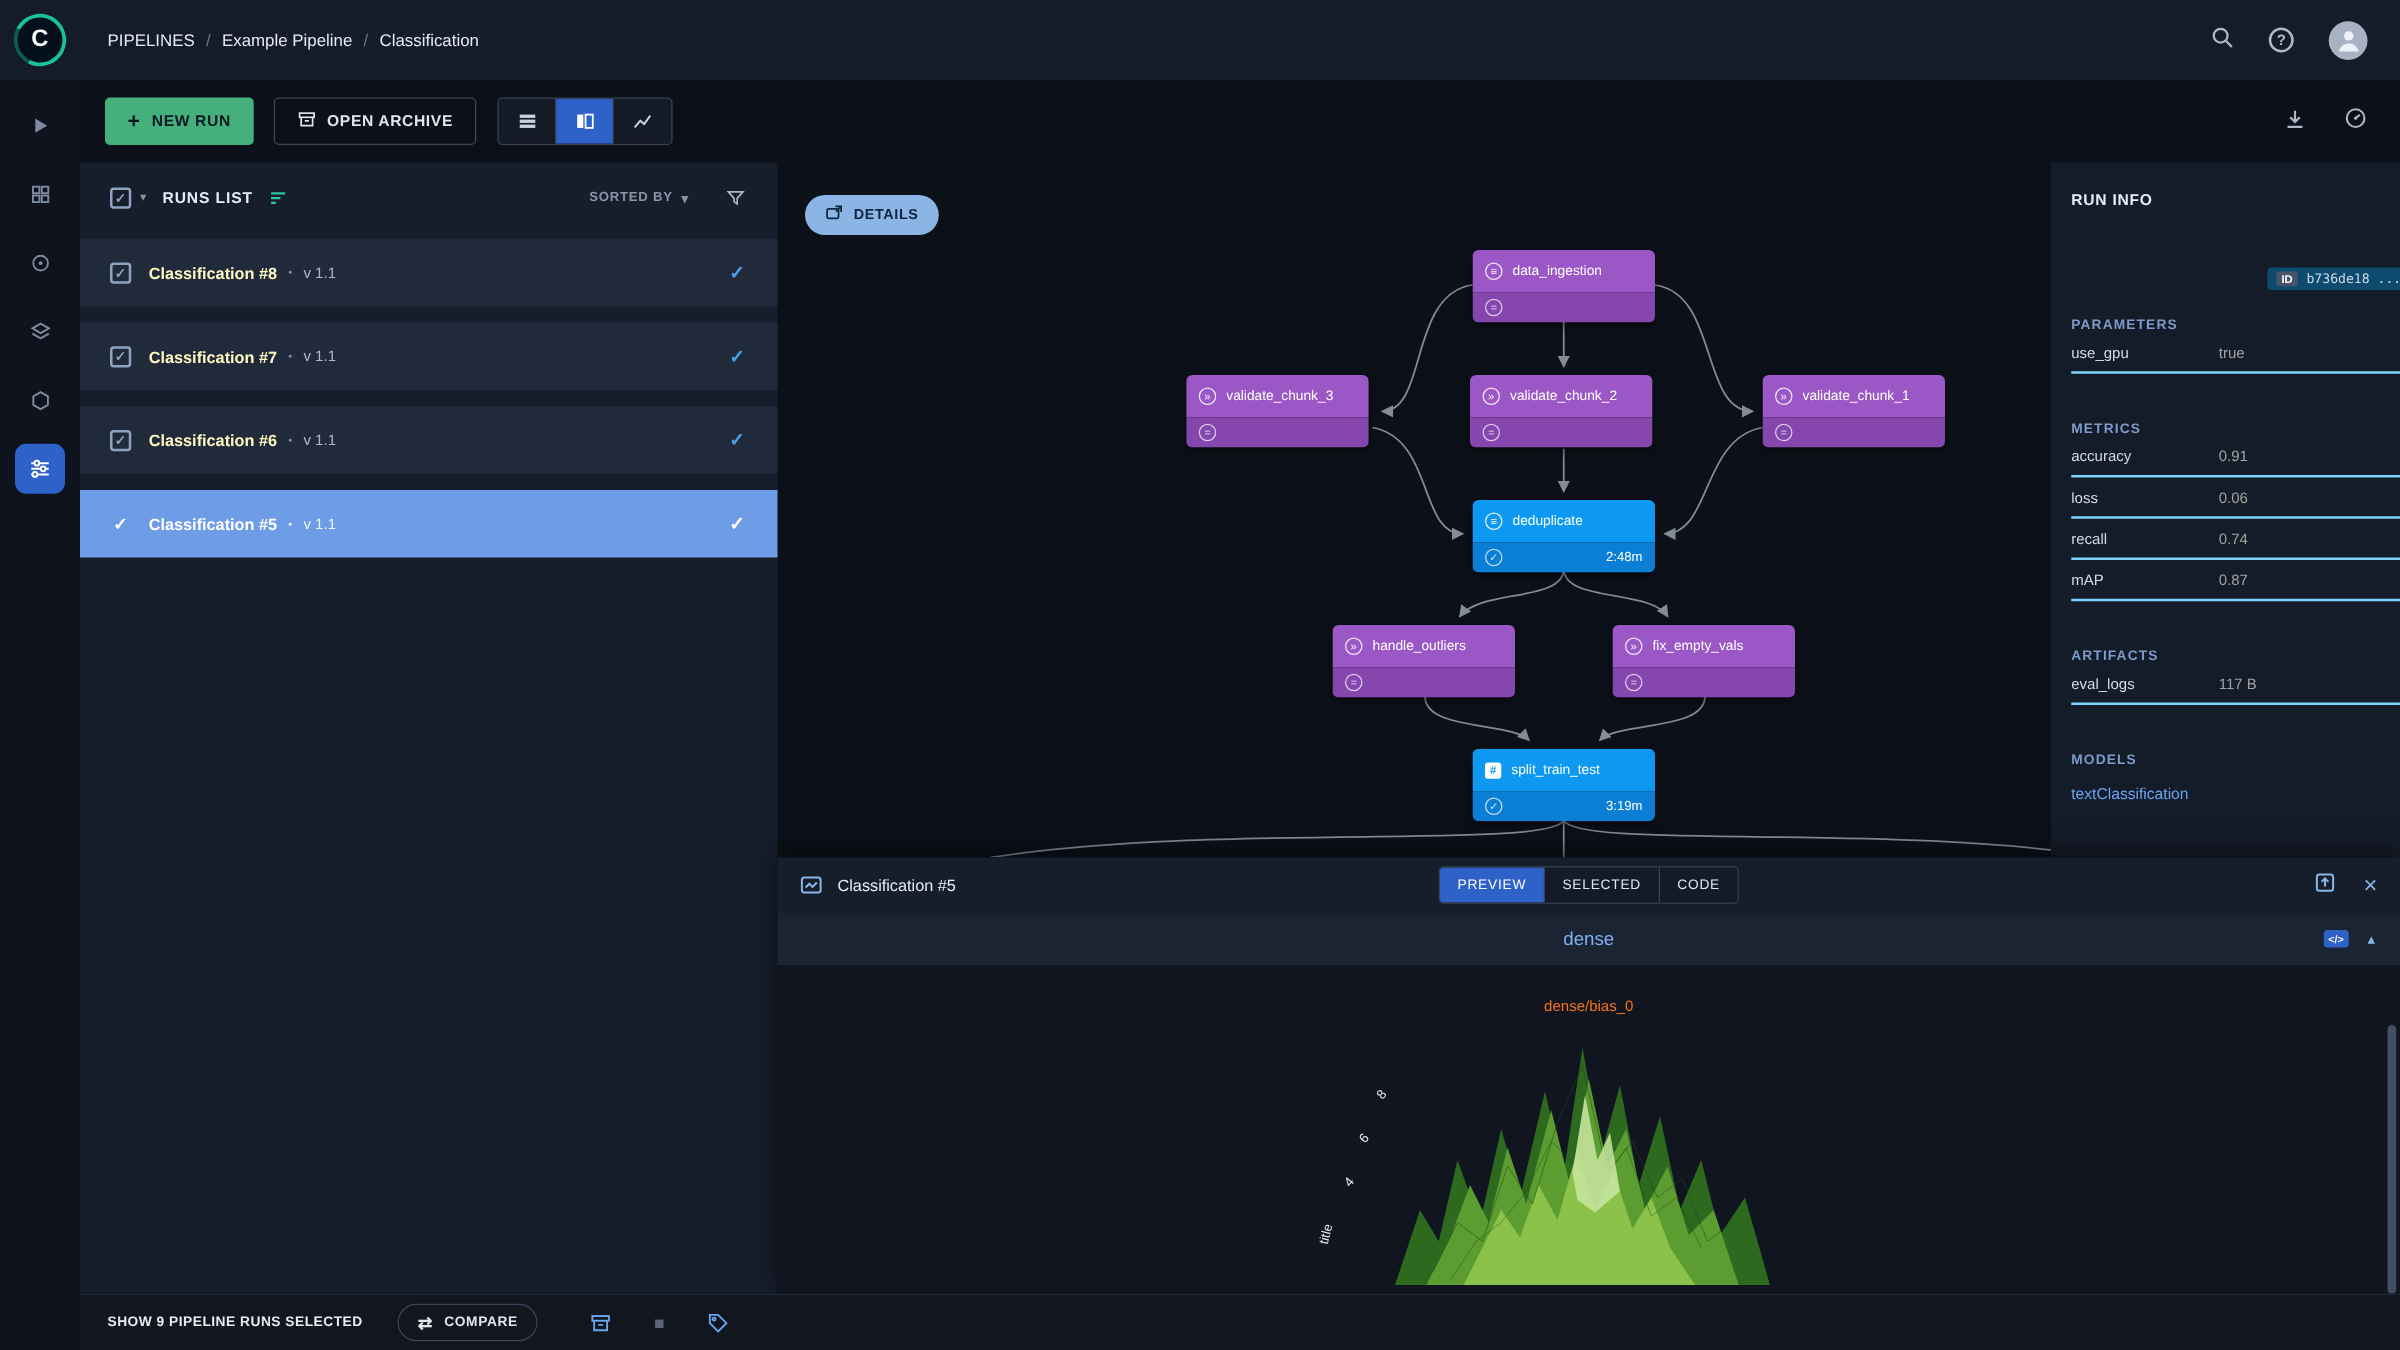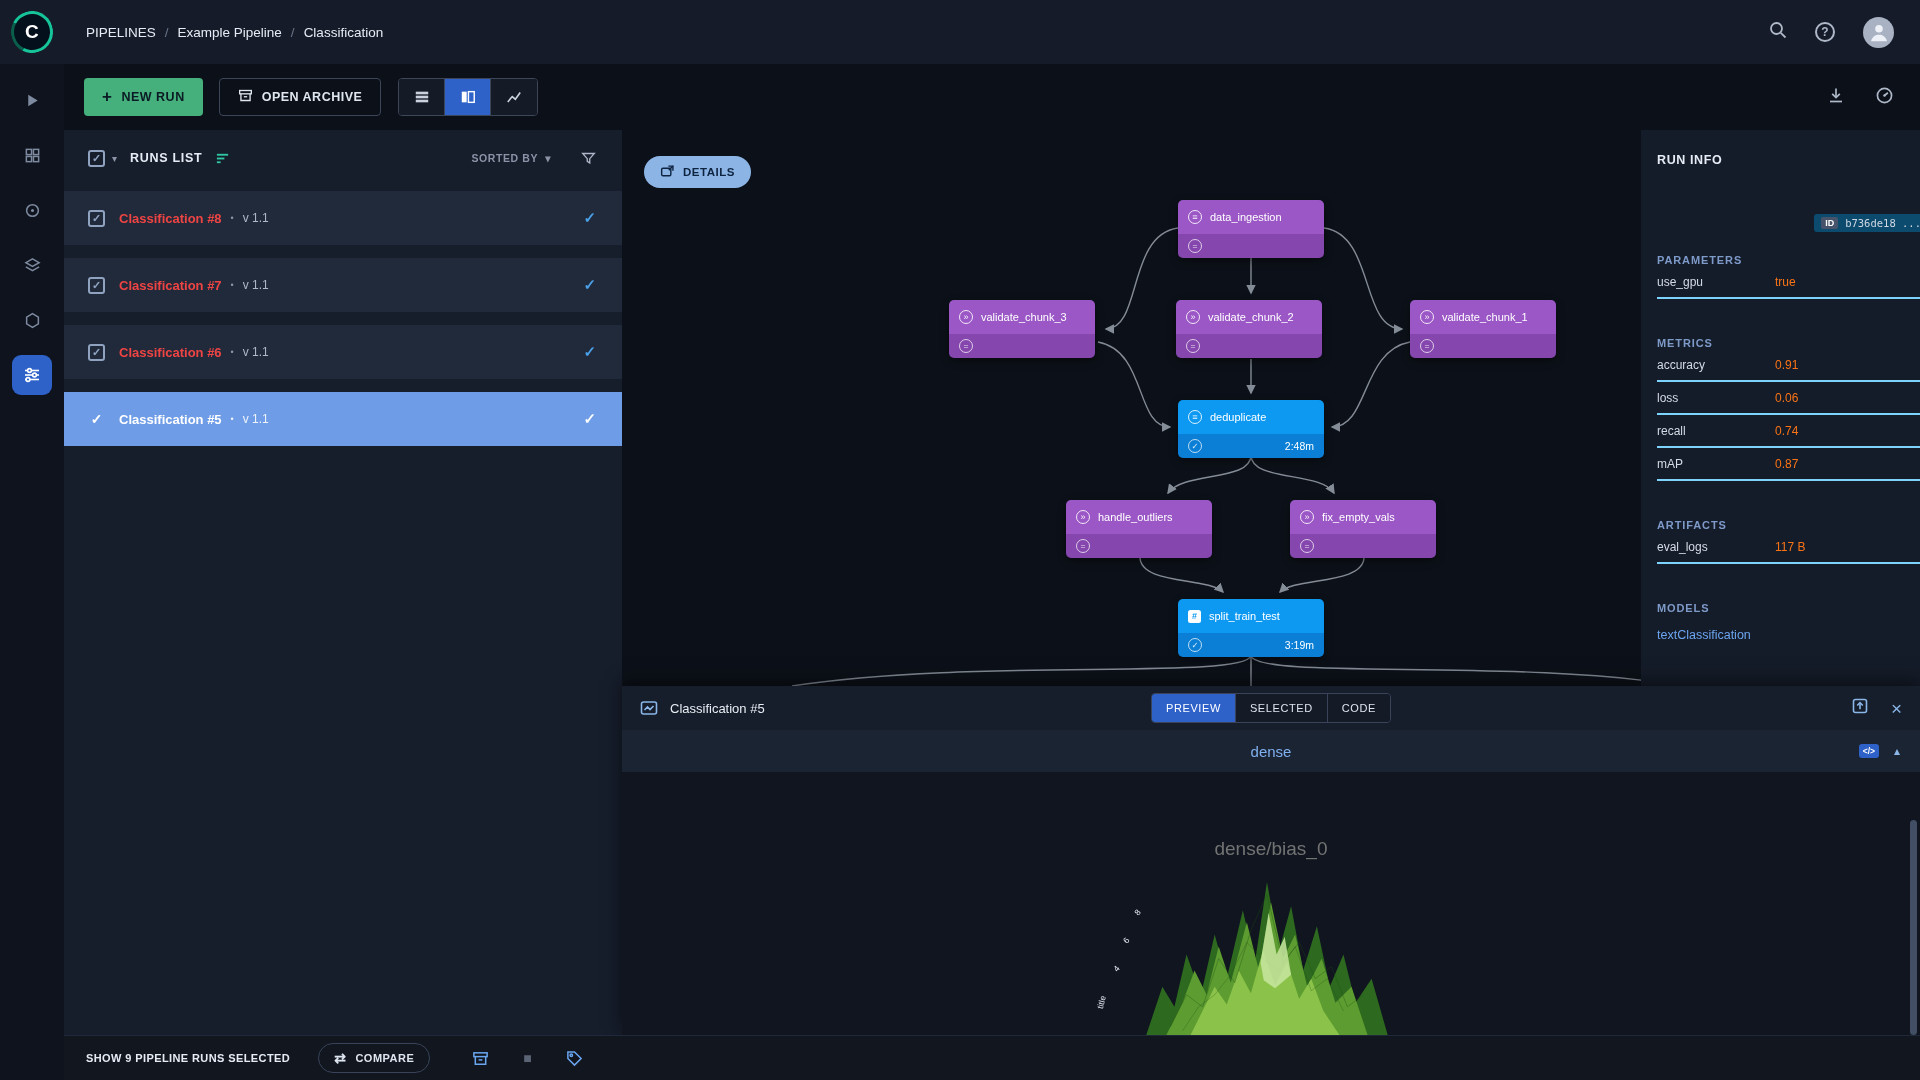--- a/index.html
+++ b/index.html
@@ -39,21 +39,21 @@
   .checkbox { width:17px; height:17px; border:2px solid #8fa3c0; border-radius:3px; display:flex; align-items:center; justify-content:center; font-size:11px; color:#8fa3c0; font-weight:bold; cursor:pointer; flex:none; }
   .runs-title { font-size:12.5px; font-weight:bold; letter-spacing:.7px; margin-left:13px; }
   .caret { color:#8a94a6; font-size:10px; margin-left:7px; }
   .tune-ico { margin-left:13px; display:flex; }
   .sorted-by { margin-left:auto; color:#8a94a6; font-size:10.5px; font-weight:bold; letter-spacing:.6px; display:flex; align-items:center; gap:7px; cursor:pointer; }
   .filter-ico { margin-left:30px; display:flex; cursor:pointer; }
   .runs-items { padding-top:5px; }
   .run-item { height:54px; margin-bottom:13px; background:#212a3a; display:flex; align-items:center; padding:0 26px 0 24px; cursor:pointer; }
   .run-item.selected { background:#6f9ce6; }
   .plain-check { color:#fff; font-size:14px; font-weight:bold; width:17px; text-align:center; flex:none; }
-  .run-name { font-size:13px; color:#ef4444; margin-left:14px; font-weight:bold; }
+  .run-name { font-size:13px; color:#fef9c3; margin-left:14px; font-weight:bold; }
   .run-item.selected .run-name { color:#fff; }
   .run-dot { color:#8a94a6; font-size:9px; margin:0 9px; }
   .run-item.selected .run-dot { color:#eaf1fb; }
   .run-version { font-size:12px; color:#aeb8c8; }
   .run-item.selected .run-version { color:#eef3fa; }
   .run-check { margin-left:auto; color:#4aa0e8; font-size:15px; font-weight:bold; }
   .run-item.selected .run-check { color:#fff; }
 
   
   #dag { position:absolute; left:622px; top:130px; width:1019px; height:556px; background:#0c1119; overflow:hidden; }
@@ -78,40 +78,40 @@
   .ri-title { font-size:12.5px; font-weight:bold; letter-spacing:.6px; }
   .ri-chevron { margin-left:auto; color:#9fb3cc; font-size:12px; cursor:pointer; }
   .ri-id-row { display:flex; justify-content:flex-end; align-items:center; margin-top:8px; }
   .id-chip { background:#0c4a6e; border-radius:3px; padding:3px 7px; display:flex; align-items:center; gap:7px; cursor:pointer;margin-top:16px; }
   .id-label { background:#46536a; color:#fff; font-size:9px; font-weight:bold; padding:1px 4px; border-radius:2px; }
   .id-value { font-family:"DejaVu Sans Mono",monospace; font-size:10.5px; color:#cfd8e4; }
   .ri-section-title { color:#7d9ac9; font-size:11px; font-weight:bold; letter-spacing:.9px; margin-top:38px; }
   .ri-section-title.first { margin-top:22px; }
   .ri-row { display:flex; align-items:center; height:33px; border-bottom:2px solid #7dd3fc; font-size:12px; }
   .ri-key { width:118px; color:#d4dbe6; flex:none; }
-  .ri-val { color:#f97316; }
+  .ri-val { color:#a3a3a3; }
   .ri-link { color:#6ba4ef; font-size:12.5px; margin-top:14px; display:inline-block; cursor:pointer; }
 
   
   #preview-panel { position:absolute; left:622px; right:0; top:686px; bottom:45px; background:#10151f; z-index:20; display:flex; flex-direction:column; box-shadow:0 -5px 16px rgba(0,0,0,.5); }
   .pv-header { height:44px; background:#161d2b; display:flex; align-items:center; padding:0 18px; position:relative; flex:none; }
   .pv-title { font-size:13px; margin-left:12px; color:#e8edf4; }
   .pv-tabs { position:absolute; left:50%; transform:translateX(-50%); top:7px; display:flex; height:30px; border-radius:4px; overflow:hidden; border:1px solid #39445a; }
   .pv-tab { padding:0 14px; display:flex; align-items:center; font-size:11px; font-weight:normal; letter-spacing:.6px; color:#dfe6f0; background:#141a26; border-right:1px solid #39445a; cursor:pointer; }
   .pv-tab:last-child { border-right:none; }
   .pv-tab.active { background:#2e62c9; color:#fff; }
   .pv-header-right { margin-left:auto; display:flex; align-items:center; gap:22px; color:#8ab6e8; }
   .pv-close { font-size:19px; cursor:pointer; line-height:1; }
   .dense-bar { height:42px; background:#1b2433; position:relative; display:flex; align-items:center; justify-content:center; flex:none; }
   .dense-title { color:#7fb0f0; font-size:15px; }
   .dense-right { position:absolute; right:20px; top:0; bottom:0; display:flex; align-items:center; gap:15px; }
   .code-badge { background:#2e62c9; border-radius:3px; color:#fff; font-size:8.5px; font-weight:bold; padding:2px 4px; cursor:pointer; }
   .dense-chevron { color:#8ab6e8; font-size:12px; cursor:pointer; }
   .pv-content { flex:1; display:flex; flex-direction:column; align-items:center; overflow:hidden; position:relative; }
-  .plot-title { font-size:19px; margin-top:66px; color:#737373; }
+  .plot-title { font-size:12px; margin-top:26px; color:#f97316; }
   .plot { margin-top:6px; }
   .tick { fill:#e8edf4; font-size:10.5px; font-family:"Liberation Sans",sans-serif; }
   .pv-scroll { position:absolute; right:3px; top:48px; width:7px; height:215px; background:#414e63; border-radius:4px; cursor:pointer; }
 
   
   #bottom-bar { position:absolute; left:64px; right:0; bottom:0; height:45px; background:#11161f; border-top:1px solid #20293a; display:flex; align-items:center; padding:0 22px; z-index:40; }
   .bb-text { font-size:11px; font-weight:bold; letter-spacing:.4px; color:#e6ecf5; }
   .btn-compare { margin-left:28px; height:30px; border:1px solid #39445a; border-radius:15px; padding:0 15px; display:flex; align-items:center; gap:9px; font-size:11px; font-weight:bold; letter-spacing:.5px; color:#dfe6f0; cursor:pointer; }
   .compare-glyph { font-size:14px; }
   .bb-icons { display:flex; align-items:center; gap:34px; margin-left:42px; }

